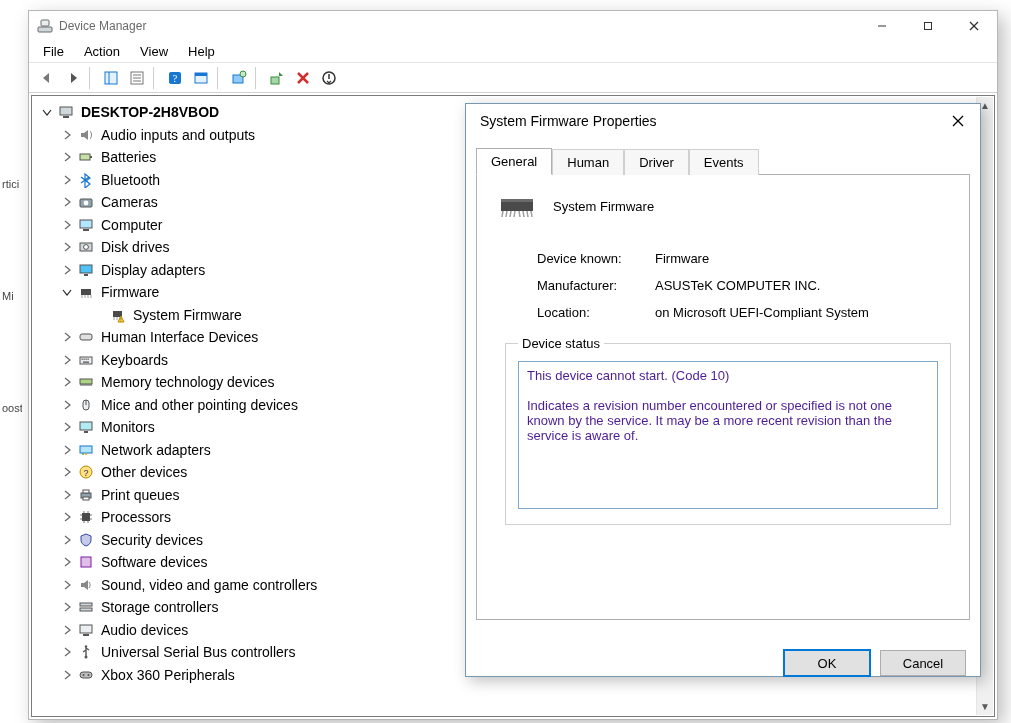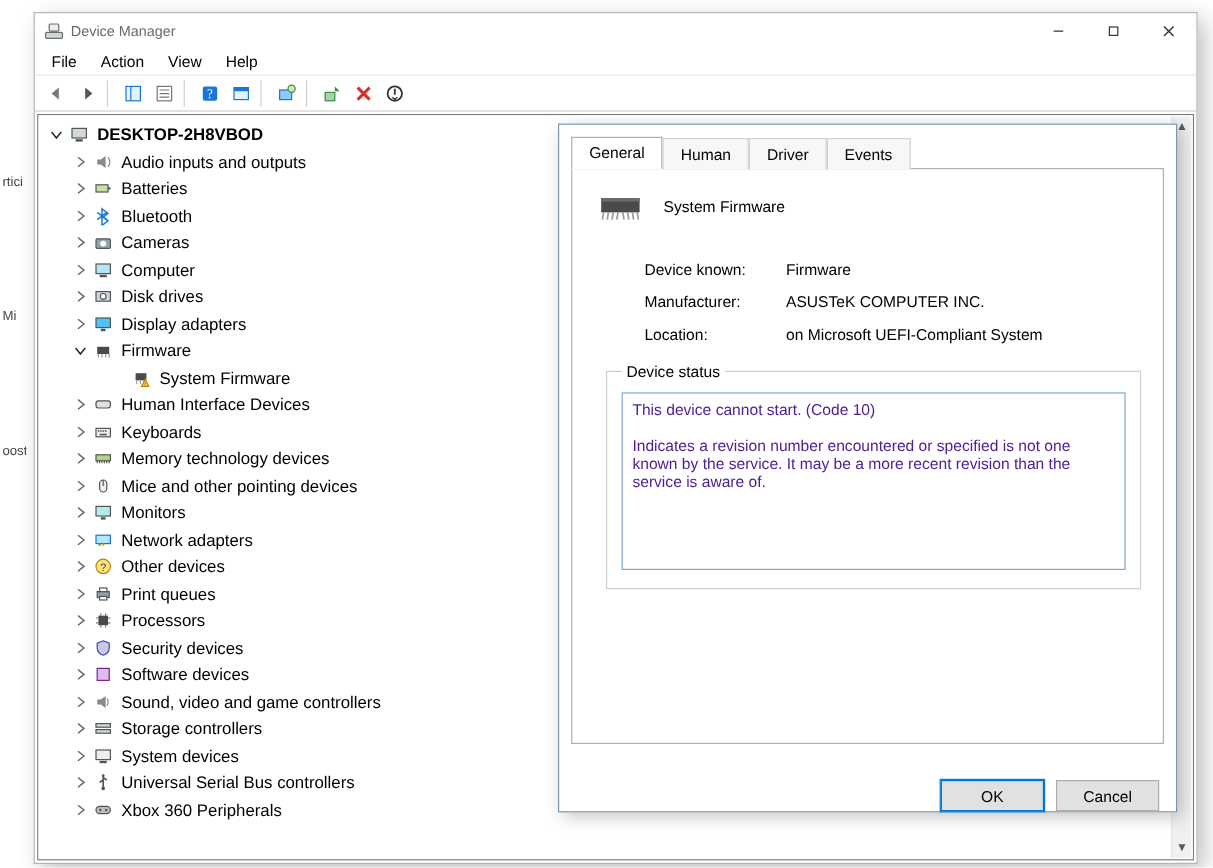--- a/index.html
+++ b/index.html
@@ -13,21 +13,21 @@
   .window {
     width: 1011px; height: 723px;
     position: relative;
     background: #fff;
   }
   .peeking-left {
     position: absolute; left: 0; top: 146px;
     font-size: 11px; color: #444; width: 22px; overflow: hidden;
     pointer-events: none;
   }
-  .peeking-left div { margin-bottom: 100px; padding-left: 2px; }
+  .peeking-left div { margin-bottom: 100px; padding-left: 2px; margin-top: 32px; }
   
   .dm-window {
     position: absolute;
     left: 28px; top: 10px;
     width: 970px; height: 710px;
     border: 1px solid #b6b6b6;
     background: #fff;
     box-shadow: 6px 6px 18px rgba(0,0,0,.25);
     display: flex; flex-direction: column;
     font-size: 13px;
@@ -625,21 +625,21 @@
                 <svg width="10" height="10" viewBox="0 0 10 10">
                   <path d="M3 1l5 4-5 4" fill="none" stroke="#666" stroke-width="1.2"></path>
                 </svg>
               </span>
               <span class="node-icon">
                 <svg class="gi" viewBox="0 0 16 16">
                   <rect x="2" y="3" width="12" height="8" fill="#eceff1" stroke="#555"></rect>
                   <rect x="5" y="12" width="6" height="2" fill="#555"></rect>
                 </svg>
               </span>
-              <span class="label">System devices</span>
+              <span class="label">Audio devices</span>
             </div>
             <div class="tree-row indent-1">
               <span class="chev ">
                 <svg width="10" height="10" viewBox="0 0 10 10">
                   <path d="M3 1l5 4-5 4" fill="none" stroke="#666" stroke-width="1.2"></path>
                 </svg>
               </span>
               <span class="node-icon">
                 <svg class="gi" viewBox="0 0 16 16">
                   <path d="M8 2v10M8 4l3 2M8 6l-3 2" stroke="#555" fill="none" stroke-width="1.4"></path>
@@ -664,20 +664,29 @@
               </span>
               <span class="label">Xbox 360 Peripherals</span>
             </div>
           </div>
       <div class="vscroll">
         <div class="arrow">▲</div>
         <div class="arrow">▼</div>
       </div>
 
       <div class="dialog">
+        <div class="dlg-title">
+          <span class="dlg-title-text" style="padding-left:6px;">System Firmware Properties</span>
+          <span class="dlg-close">
+            <svg width="12" height="12" viewBox="0 0 12 12">
+                  <line x1="1" y1="1" x2="11" y2="11" stroke="#000" stroke-width="1.3"></line>
+                  <line x1="11" y1="1" x2="1" y2="11" stroke="#000" stroke-width="1.3"></line>
+                </svg>
+          </span>
+        </div>
 
         <div class="tab-strip">
           <div class="tab active">General</div>
           <div class="tab">Human</div>
           <div class="tab">Driver</div>
           <div class="tab">Events</div>
         </div>
 
         <div class="tab-body">
           <div class="dev-header">

